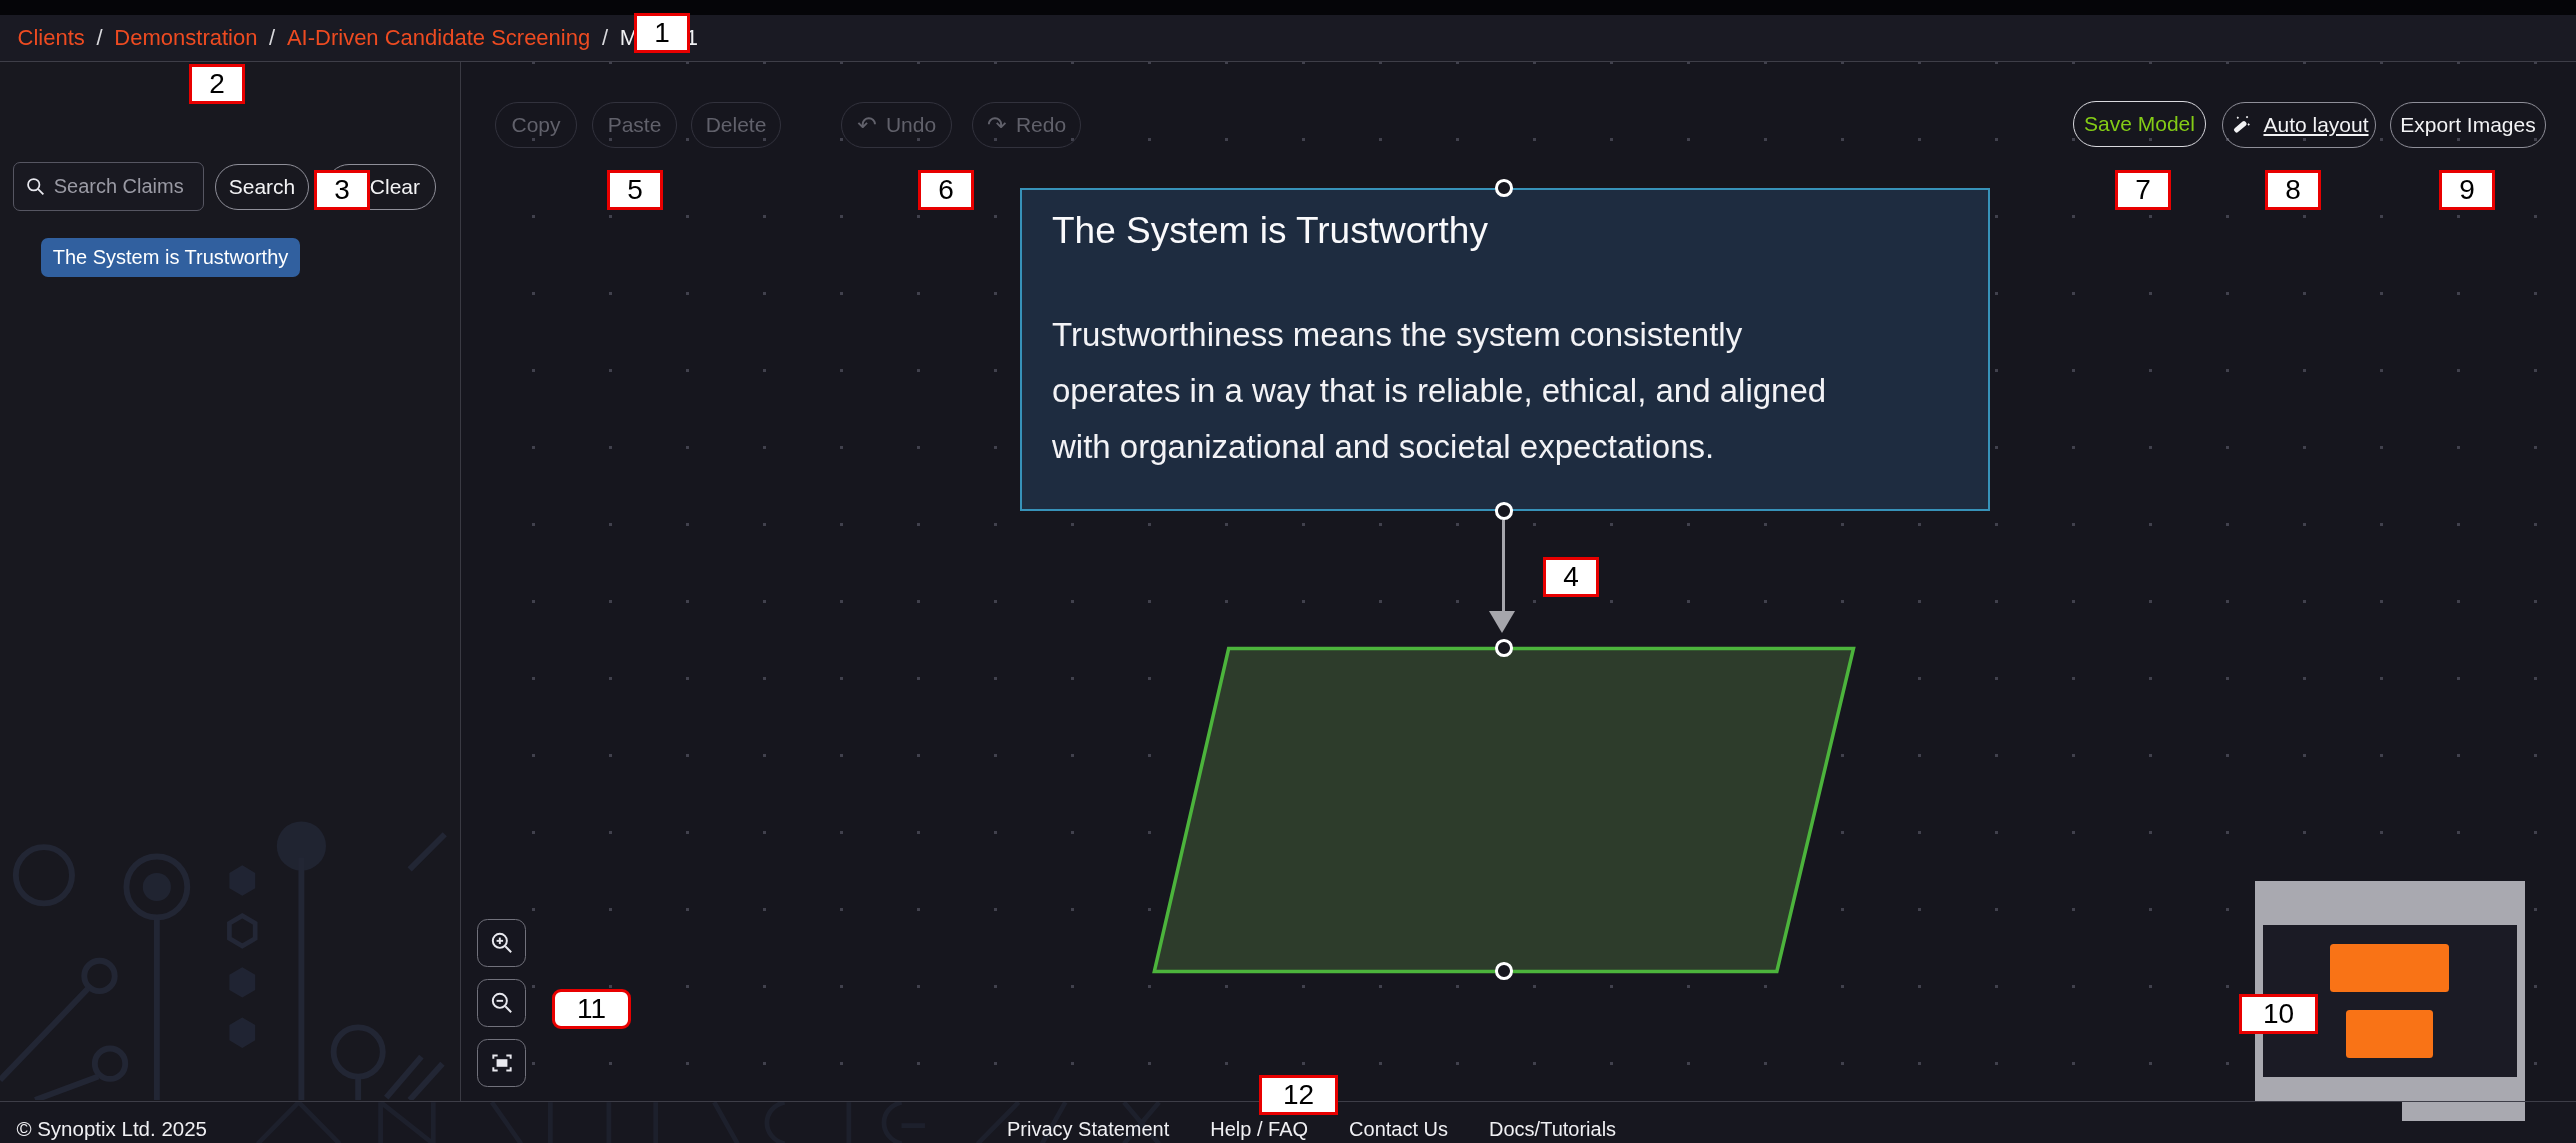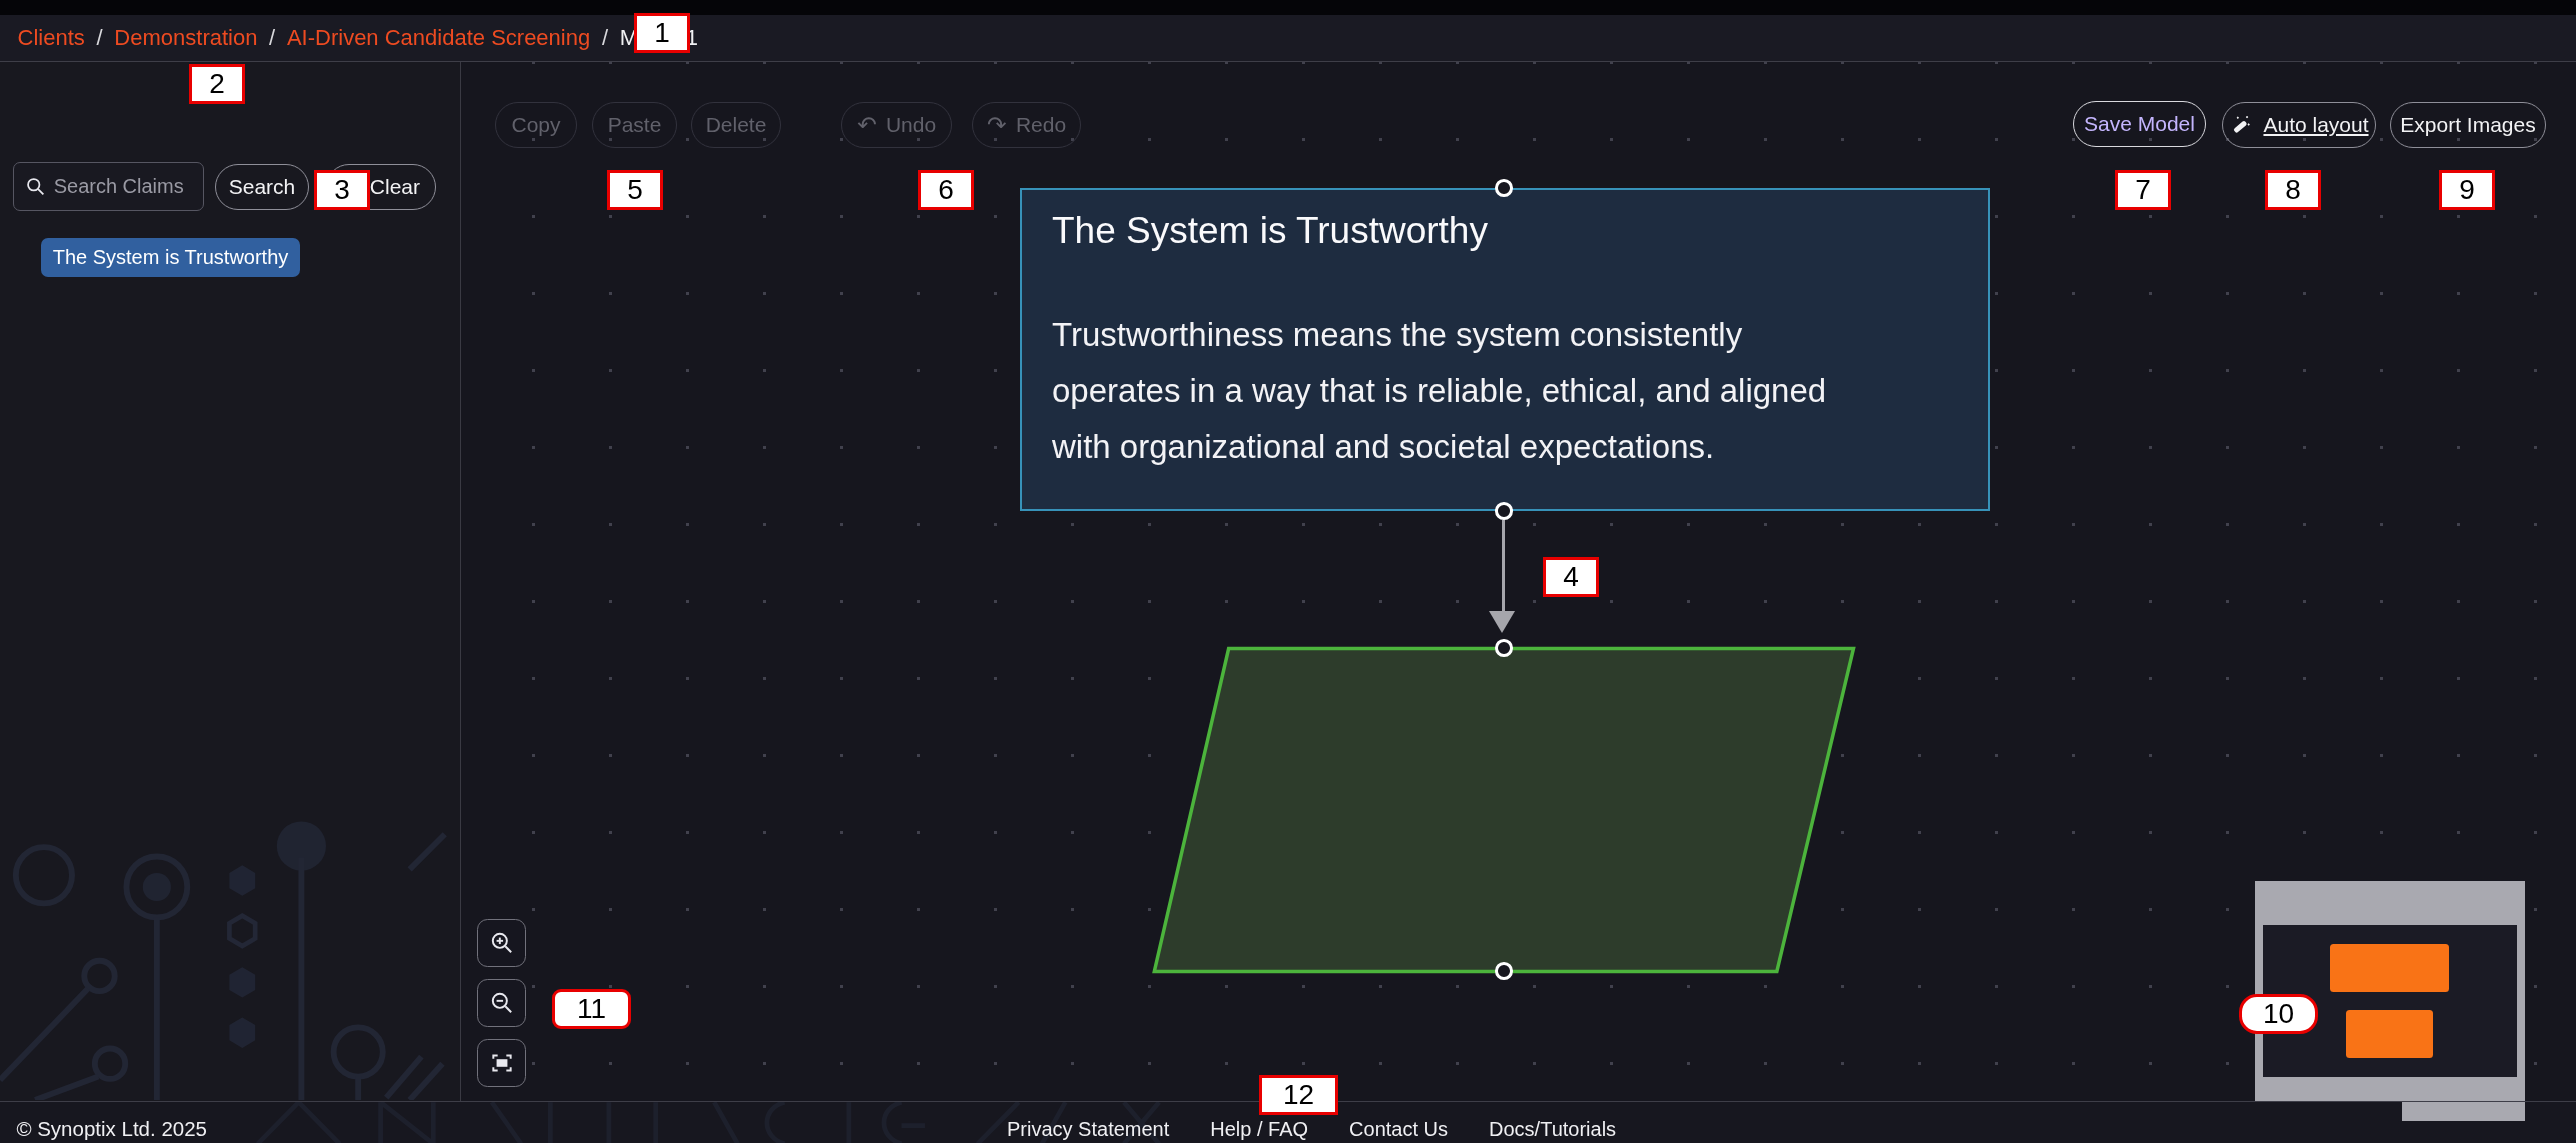--- a/index.html
+++ b/index.html
@@ -21,21 +21,21 @@
   .sidebar { position:absolute; left:0; top:62px; width:460px; height:1039px; background:#18181f; }
   .vdivider { position:absolute; left:460px; top:62px; width:1.2px; height:1039px; background:#3a3a43; }
   .canvas { position:absolute; left:461px; top:62px; width:2115px; height:1039px; background:#16161e;
             background-image:radial-gradient(circle, #41414d 1.8px, transparent 2px);
             background-size:77px 77px; background-position:34px 39px; }
 
   
   .pill { position:absolute; height:46px; border-radius:23px; display:flex; align-items:center;
           justify-content:center; gap:9.4px; font-size:21px; background:transparent; }
   .pill.enabled { border:1.2px solid #8f8f99; color:#f2f2f4; cursor:pointer; }
-  .pill.primary { border:1.8px solid #d9d9de; color:#c4b5fd; cursor:pointer; }
+  .pill.primary { border:1.8px solid #d9d9de; color:#84cc16; cursor:pointer; }
   .pill.disabled { border:1.2px solid #32323d; color:#61616b; }
   .search-box { position:absolute; left:13px; top:100px; width:191px; height:49px; border:1.2px solid #565662;
                 border-radius:7px; display:flex; align-items:center; padding:0 10.5px; gap:8.2px; background:#191921; }
   .search-box input { flex:1; min-width:0; background:transparent; border:none; outline:none;
                       color:#e8e8ee; font-size:20px; font-family:"Liberation Sans",sans-serif; }
   .search-box input::placeholder { color:#9a9aa4; }
   .xglyph { font-size:22px; line-height:1; }
   .undo-glyph { font-family:"DejaVu Sans",sans-serif; font-size:23.4px; color:#61616b; }
 
   
@@ -272,18 +272,18 @@
 
   <div class="ann s" style="left:634px; top:13px;">1</div>
   <div class="ann s" style="left:189px;  top:64px;">2</div>
   <div class="ann s" style="left:314px;  top:170px;">3</div>
   <div class="ann s" style="left:1543px; top:557px;">4</div>
   <div class="ann s" style="left:607px; top:170px;">5</div>
   <div class="ann s" style="left:918px; top:170px;">6</div>
   <div class="ann s" style="left:2115px; top:170px;">7</div>
   <div class="ann s" style="left:2265px; top:170px;">8</div>
   <div class="ann s" style="left:2439px; top:170px;">9</div>
-  <div class="ann d" style="left:2239px; top:994px;border-radius:18px;">10</div>
+  <div class="ann d" style="left:2239px; top:994px;">10</div>
   <div class="ann d" style="left:552px;  top:989px;border-radius:9px;">11</div>
   <div class="ann d" style="left:1259px; top:1075px;">12</div>
 
 </div>
 
 
 </body></html>

